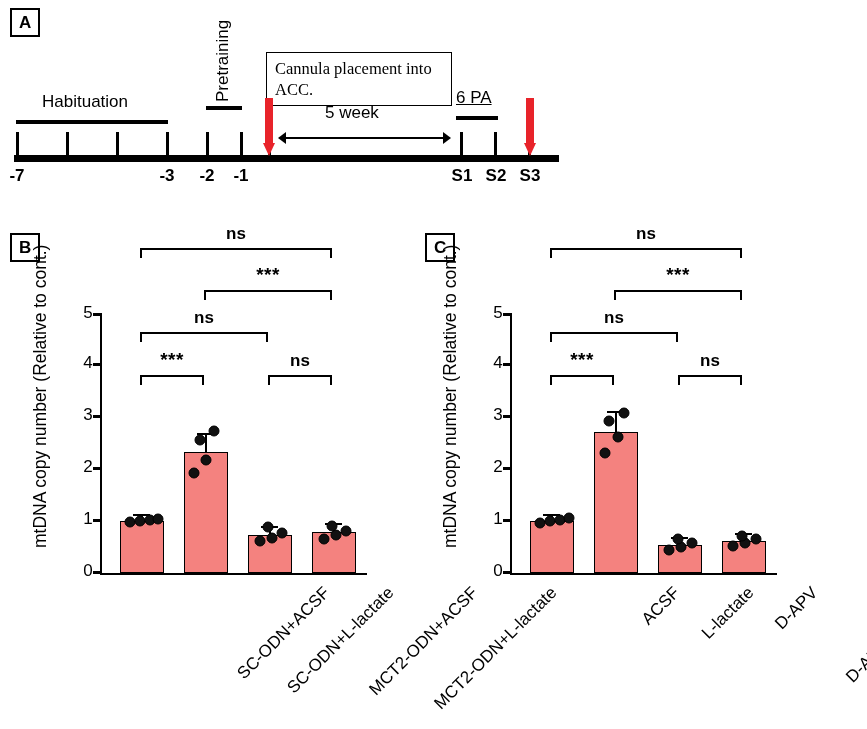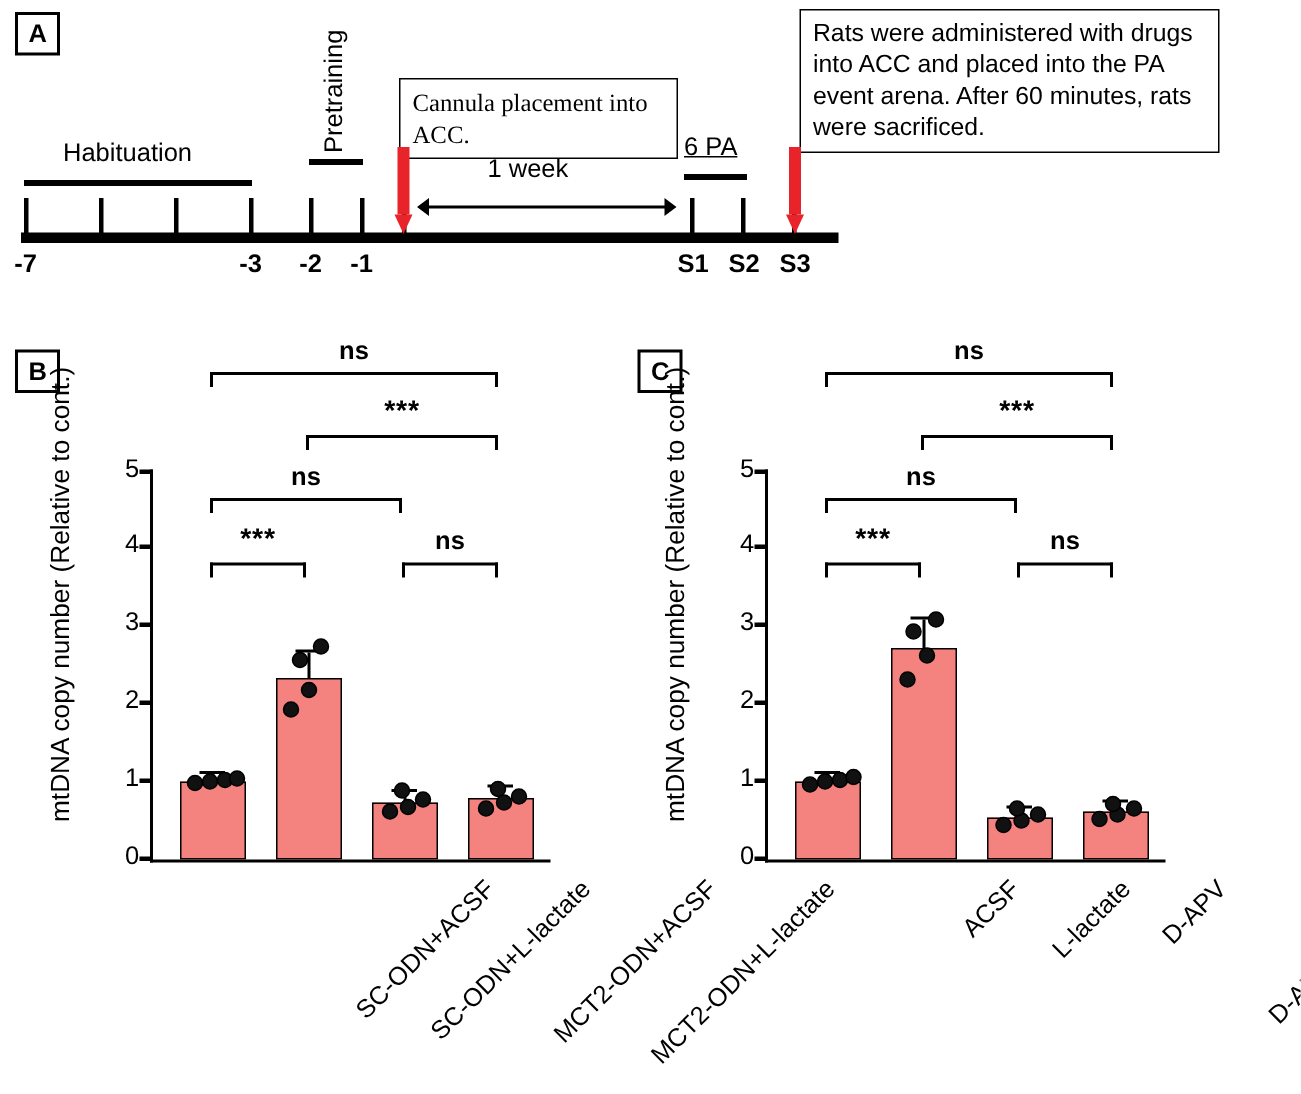--- a/index.html
+++ b/index.html
@@ -195,37 +195,36 @@
   <div class="phase-bar" style="left:16px; top:120px; width:152px;"></div>
   <div class="phase-label" style="left:42px; top:92px;">Habituation</div>
 
   <div class="phase-bar" style="left:206px; top:106px; width:36px;"></div>
   <div class="phase-label-vert" style="left:213px; top:102px;">Pretraining</div>
 
   <div class="phase-bar" style="left:456px; top:116px; width:42px;"></div>
   <div class="phase-label" style="left:456px; top:88px;text-decoration:underline;">6 PA</div>
 
   <div class="callout" style="left:266px; top:52px; width:168px;font-family:Liberation Serif, serif;">Cannula placement into ACC.</div>
-  <div class="callout" style="left:533px; top:6px; width:262px;">Rats were administered with drugs into ACC and placed into the PA event arena. After 60 minutes, rats were sacrificed.</div>
 
   <div class="red-arrow" style="left:263px; top:98px; height:58px;">
     <div class="shaft" style="height:45px;"></div>
     <div class="head"></div>
   </div>
   <div class="red-arrow" style="left:524px; top:98px; height:58px;">
     <div class="shaft" style="height:45px;"></div>
     <div class="head"></div>
   </div>
 
   <div id="week-arrow">
     <div class="ah-l"></div>
       <div class="line"></div>
       <div class="ah-r"></div>
   </div>
-  <div id="week-label">1 week</div>
+  <div id="week-label">5 week</div>
 </div>
 
 <div class="chart-panel" id="panelB">
   <div class="panel-letter" style="left:10px; top:5px;">B</div>
 
   <div class="y-axis-title" style="left:30px; top:320px; width:230px;">
     <span>mtDNA copy number (Relative to cont.)</span>
   </div>
 
   <div class="plot" style="left:100px; top:85px; width:265px; height:260px;">

